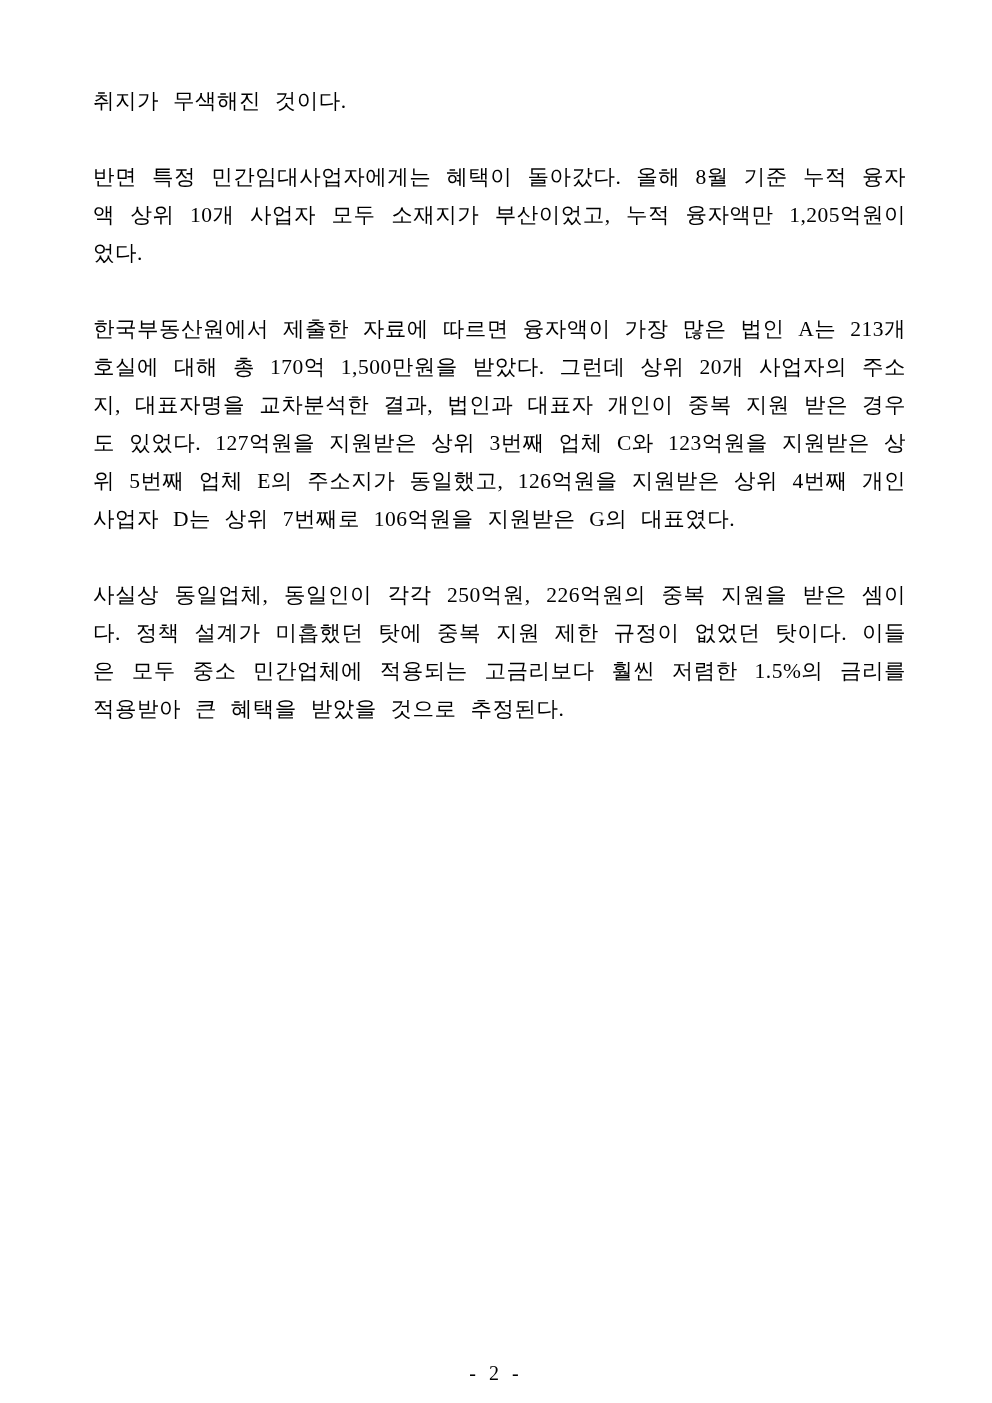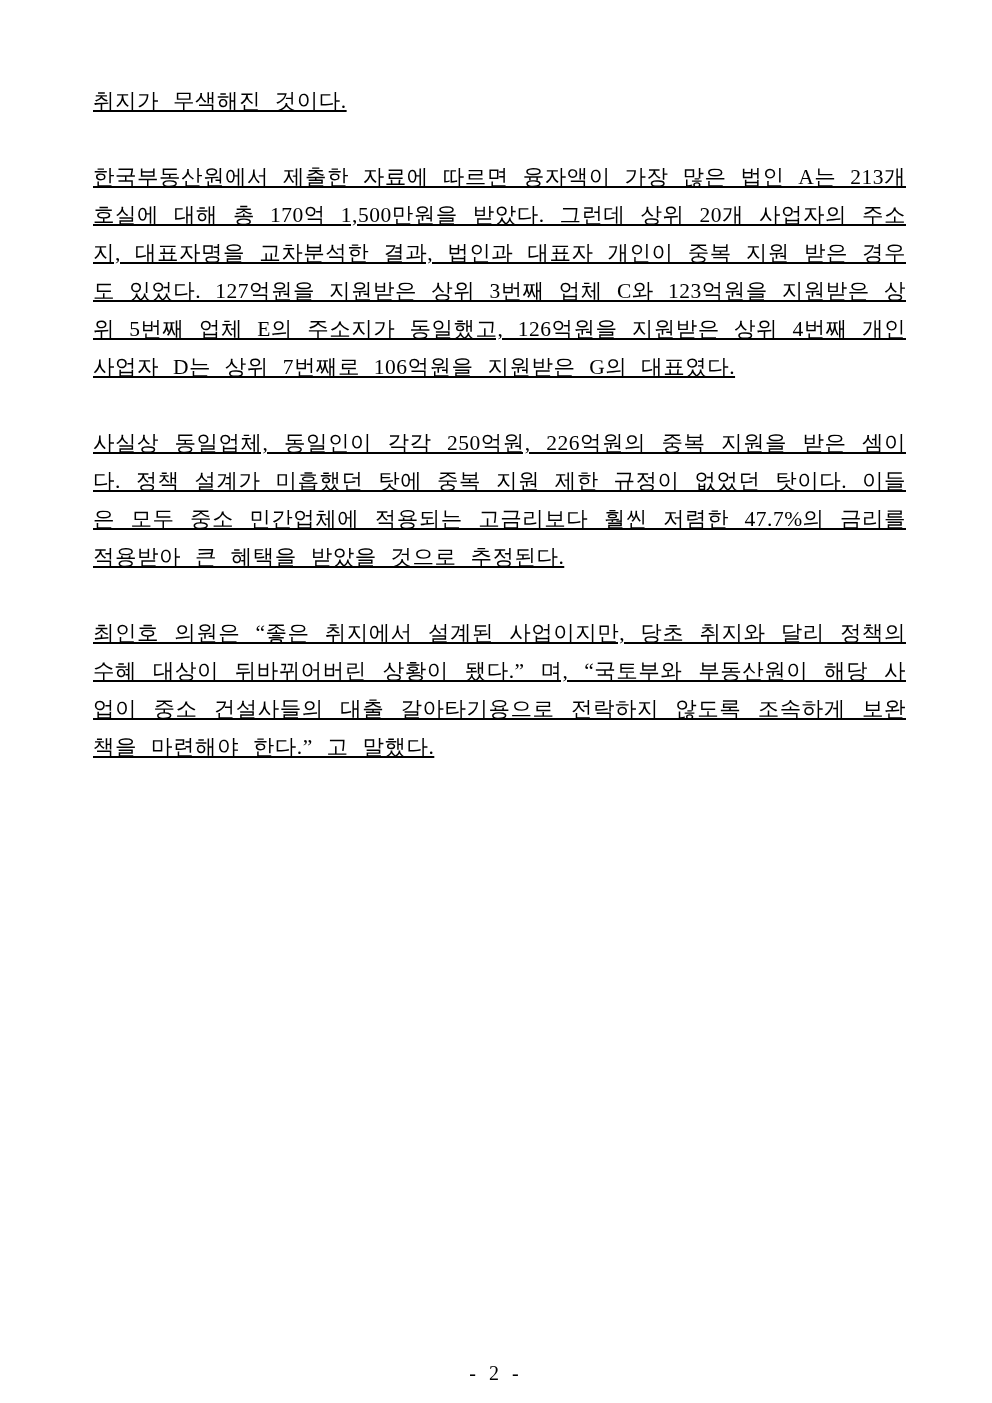--- a/index.html
+++ b/index.html
@@ -29,38 +29,37 @@
   .doc-body p {
     margin: 0 0 38px 0;
     font-size: 21.5px;
     line-height: 38px;
     letter-spacing: 0.5px;
     word-spacing: 8px;
     text-align: justify;
     text-align-last: left;
     word-break: normal;
     color: #000000;
-    text-decoration: underline;
   }
   .page-footer {
     position: absolute;
     left: 0;
     right: 0;
     top: 1362px;
     text-align: center;
     font-size: 20px;
     letter-spacing: 4px;
     color: #000000;
     font-family: "Liberation Serif", "DejaVu Serif", serif;
   }
 </style>
 </head>
 <body>
 
 <div class="page">
   <div class="doc-body">
     <p>취지가 무색해진 것이다.</p>
+    <p>반면 특정 민간임대사업자에게는 혜택이 돌아갔다. 올해 8월 기준 누적 융자액 상위 10개 사업자 모두 소재지가 부산이었고, 누적 융자액만 1,205억원이었다.</p>
     <p>한국부동산원에서 제출한 자료에 따르면 융자액이 가장 많은 법인 A는 213개 호실에 대해 총 170억 1,500만원을 받았다. 그런데 상위 20개 사업자의 주소지, 대표자명을 교차분석한 결과, 법인과 대표자 개인이 중복 지원 받은 경우도 있었다. 127억원을 지원받은 상위 3번째 업체 C와 123억원을 지원받은 상위 5번째 업체 E의 주소지가 동일했고, 126억원을 지원받은 상위 4번째 개인사업자 D는 상위 7번째로 106억원을 지원받은 G의 대표였다.</p>
-    <p>사실상 동일업체, 동일인이 각각 250억원, 226억원의 중복 지원을 받은 셈이다. 정책 설계가 미흡했던 탓에 중복 지원 제한 규정이 없었던 탓이다. 이들은 모두 중소 민간업체에 적용되는 고금리보다 훨씬 저렴한 47.7%의 금리를 적용받아 큰 혜택을 받았을 것으로 추정된다.</p>
-    <p>최인호 의원은 “좋은 취지에서 설계된 사업이지만, 당초 취지와 달리 정책의 수혜 대상이 뒤바뀌어버린 상황이 됐다.” 며, “국토부와 부동산원이 해당 사업이 중소 건설사들의 대출 갈아타기용으로 전락하지 않도록 조속하게 보완책을 마련해야 한다.” 고 말했다.</p>
+    <p>사실상 동일업체, 동일인이 각각 250억원, 226억원의 중복 지원을 받은 셈이다. 정책 설계가 미흡했던 탓에 중복 지원 제한 규정이 없었던 탓이다. 이들은 모두 중소 민간업체에 적용되는 고금리보다 훨씬 저렴한 1.5%의 금리를 적용받아 큰 혜택을 받았을 것으로 추정된다.</p>
   </div>
   <div class="page-footer">- 2 -</div>
 </div>
 
 </body></html>

